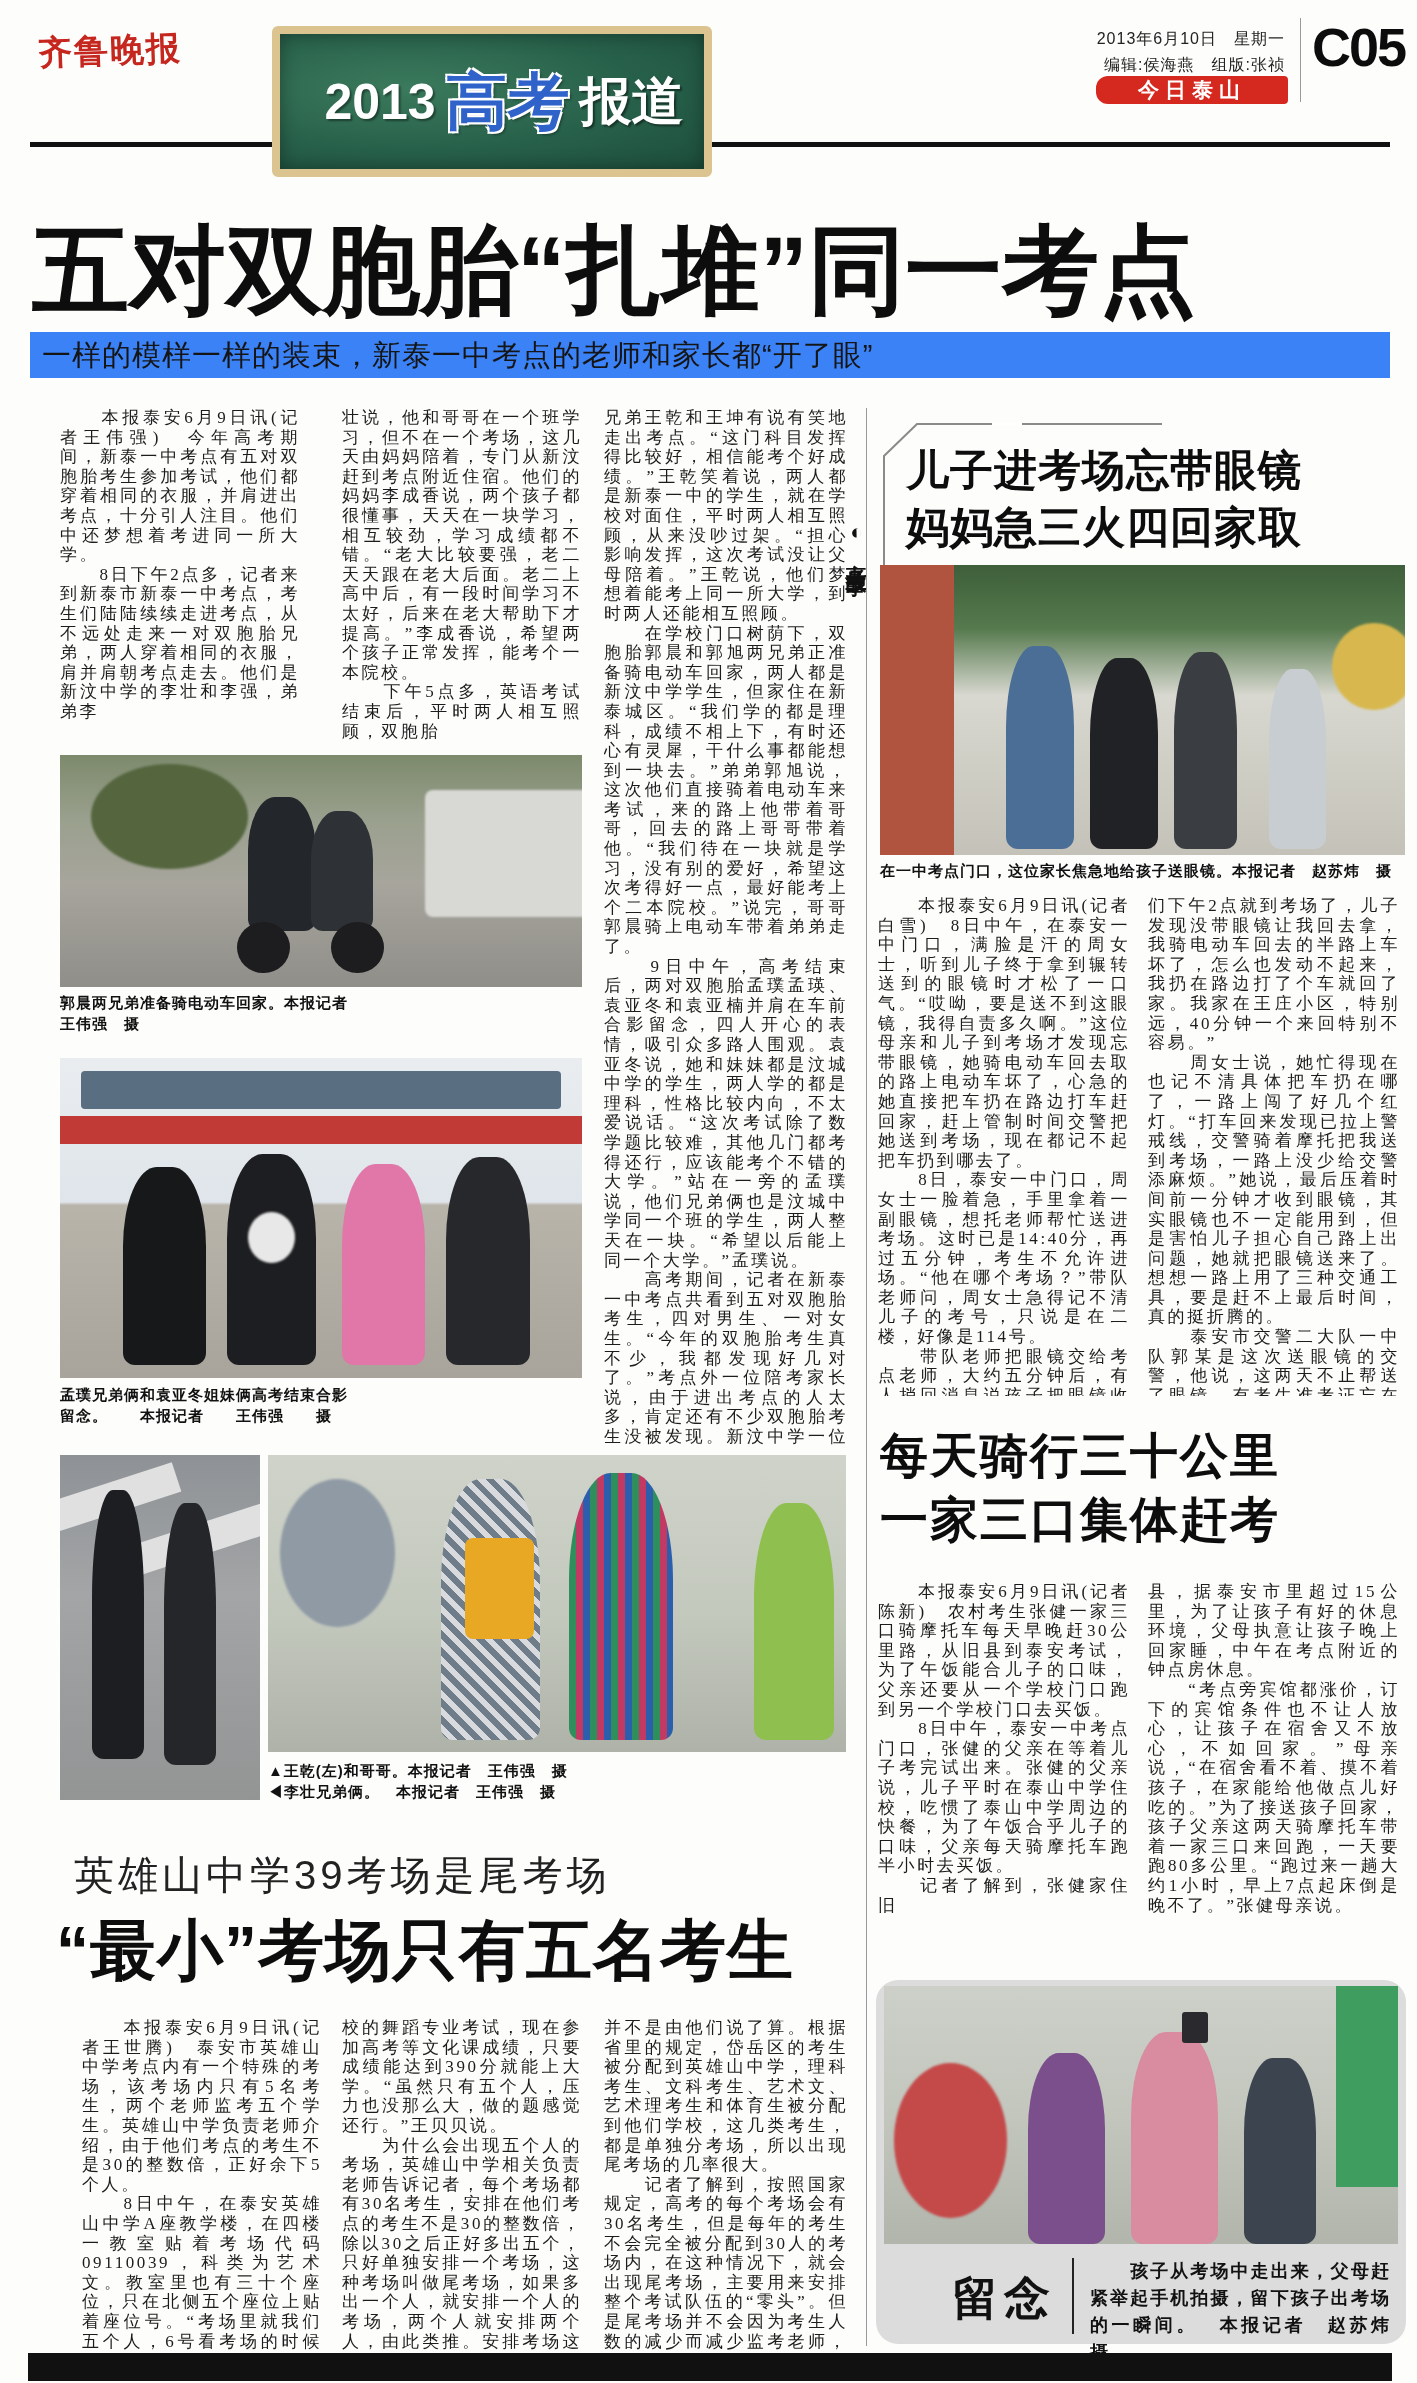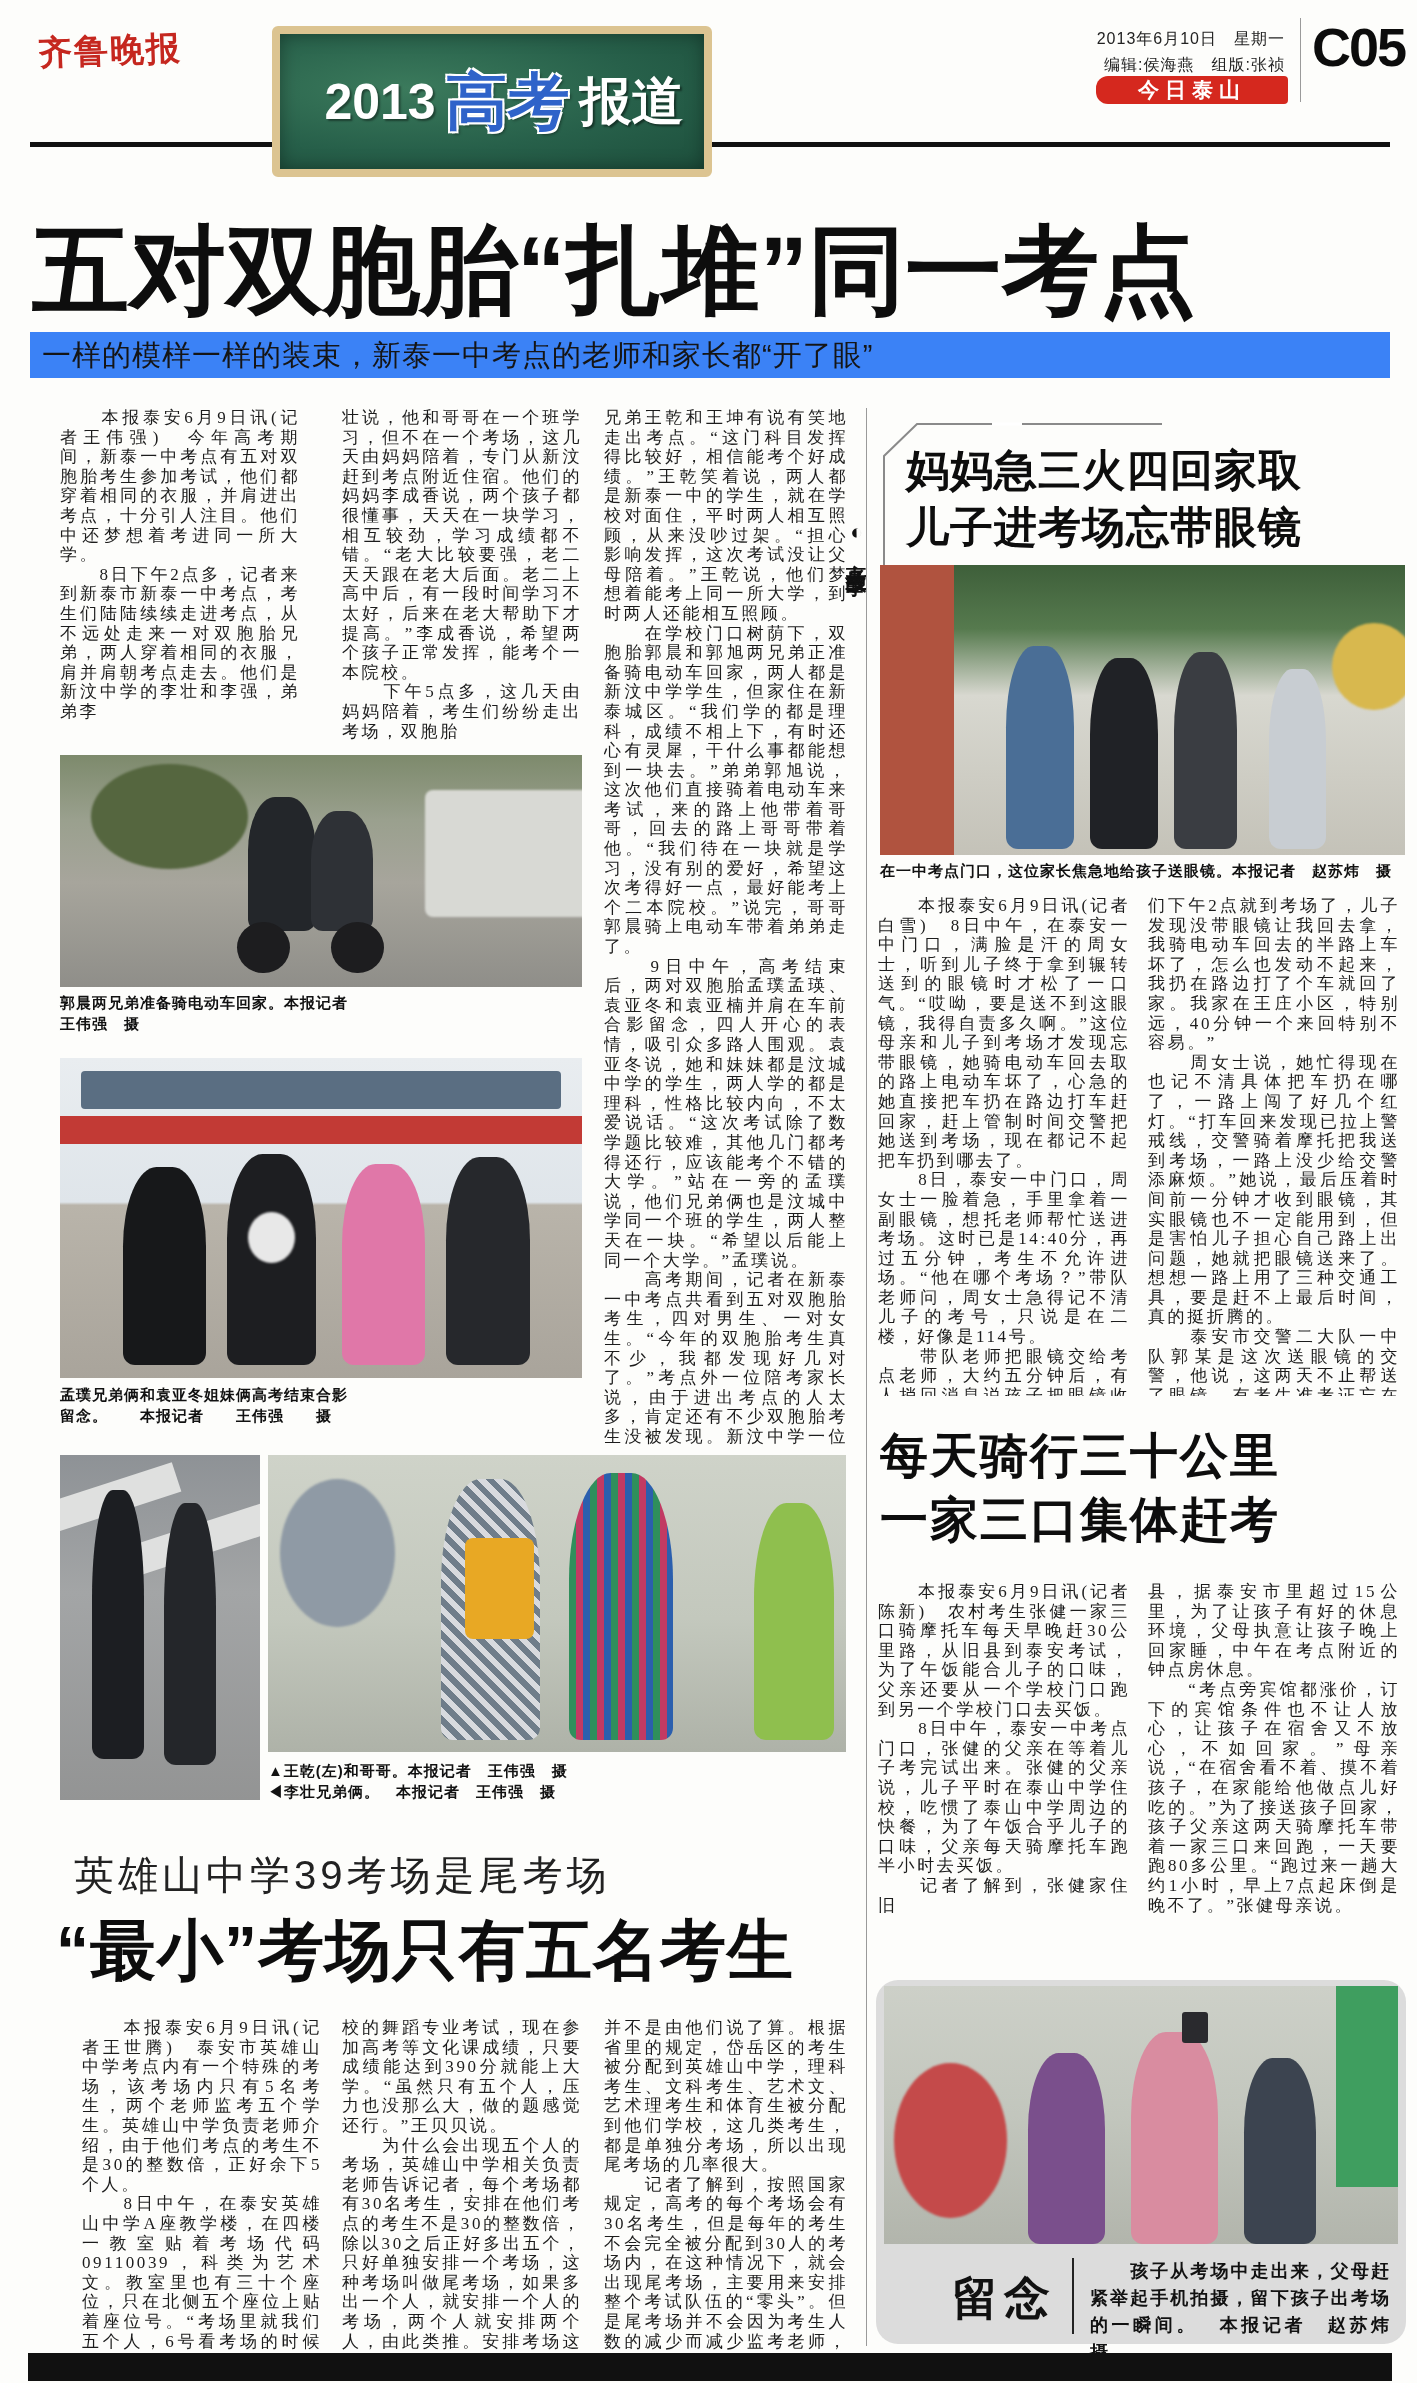--- a/index.html
+++ b/index.html
@@ -67,21 +67,21 @@
 
   <div class="abs h-main" style="left:32px;top:222px;width:1360px;">五对双胞胎“扎堆”同一考点</div>
   <div class="abs deck" style="left:30px;top:332px;width:1348px;height:46px;">一样的模样一样的装束，新泰一中考点的老师和家长都“开了眼”</div>
 
   <div class="abs col" style="left:60px;top:408px;width:240px;height:340px;">
       <p>　　本报泰安6月9日讯(记者王伟强)　今年高考期间，新泰一中考点有五对双胞胎考生参加考试，他们都穿着相同的衣服，并肩进出考点，十分引人注目。他们中还梦想着考进同一所大学。</p>
       <p>　　8日下午2点多，记者来到新泰市新泰一中考点，考生们陆陆续续走进考点，从不远处走来一对双胞胎兄弟，两人穿着相同的衣服，肩并肩朝考点走去。他们是新汶中学的李壮和李强，弟弟李</p>
     </div>
   <div class="abs col" style="left:342px;top:408px;width:240px;height:340px;">
       <p>壮说，他和哥哥在一个班学习，但不在一个考场，这几天由妈妈陪着，专门从新汶赶到考点附近住宿。他们的妈妈李成香说，两个孩子都很懂事，天天在一块学习，相互较劲，学习成绩都不错。“老大比较要强，老二天天跟在老大后面。老二上高中后，有一段时间学习不太好，后来在老大帮助下才提高。”李成香说，希望两个孩子正常发挥，能考个一本院校。</p>
-      <p>　　下午5点多，这几天由妈妈陪着，考生们纷纷走出考场，双胞胎</p>
+      <p>　　下午5点多，英语考试结束后，平时两人相互照顾，双胞胎</p>
     </div>
   <div class="abs col" style="left:604px;top:408px;width:244px;height:1037px;">
       <p>兄弟王乾和王坤有说有笑地走出考点。“这门科目发挥得比较好，相信能考个好成绩。”王乾笑着说，两人都是新泰一中的学生，就在学校对面住，平时两人相互照顾，从来没吵过架。“担心影响发挥，这次考试没让父母陪着。”王乾说，他们梦想着能考上同一所大学，到时两人还能相互照顾。</p>
       <p>　　在学校门口树荫下，双胞胎郭晨和郭旭两兄弟正准备骑电动车回家，两人都是新汶中学学生，但家住在新泰城区。“我们学的都是理科，成绩不相上下，有时还心有灵犀，干什么事都能想到一块去。”弟弟郭旭说，这次他们直接骑着电动车来考试，来的路上他带着哥哥，回去的路上哥哥带着他。“我们待在一块就是学习，没有别的爱好，希望这次考得好一点，最好能考上个二本院校。”说完，哥哥郭晨骑上电动车带着弟弟走了。</p>
       <p>　　9日中午，高考结束后，两对双胞胎孟璞孟瑛、袁亚冬和袁亚楠并肩在车前合影留念，四人开心的表情，吸引众多路人围观。袁亚冬说，她和妹妹都是汶城中学的学生，两人学的都是理科，性格比较内向，不太爱说话。“这次考试除了数学题比较难，其他几门都考得还行，应该能考个不错的大学。”站在一旁的孟璞说，他们兄弟俩也是汶城中学同一个班的学生，两人整天在一块。“希望以后能上同一个大学。”孟璞说。</p>
       <p>　　高考期间，记者在新泰一中考点共看到五对双胞胎考生，四对男生、一对女生。“今年的双胞胎考生真不少，我都发现好几对了。”考点外一位陪考家长说，由于进出考点的人太多，肯定还有不少双胞胎考生没被发现。新汶中学一位老师说，他们学校往年一对双胞胎考生也没有，今年就有好几对，很少见。</p>
     </div>
 
   <div class="abs ph" style="left:60px;top:755px;width:522px;height:232px;background:linear-gradient(180deg,#7d8a6c 0%,#9aa08e 28%,#a7a59c 55%,#8f8e89 100%);">
     <div class="blob" style="left:6%;top:4%;width:30%;height:45%;background:#55663f;"></div>
@@ -144,22 +144,22 @@
       <p>　　记者了解到，按照国家规定，高考的每个考场会有30名考生，但是每年的考生不会完全被分配到30人的考场内，在这种情况下，就会出现尾考场，主要用来安排整个考试队伍的“零头”。但是尾考场并不会因为考生人数的减少而减少监考老师，尾考场也会有两名老师监考。</p>
     </div>
 
   <div class="abs vline" style="left:866px;top:408px;height:1938px;"></div>
 
   <svg class="abs" style="left:872px;top:418px;" width="300" height="150">
     <polyline points="290,6 45,6 12,38 12,148" fill="none" stroke="#8a8a8a" stroke-width="2"></polyline>
     <line x1="120" y1="6" x2="150" y2="6" stroke="#fff" stroke-width="3"></line>
   </svg>
   <div class="abs h-side" style="left:906px;top:442px;">
+    <div>儿子进考场忘带眼镜</div>
     <div>妈妈急三火四回家取</div>
-    <div>儿子进考场忘带眼镜</div>
   </div>
   <div class="abs vtag" style="left:842px;top:520px;height:170px;">◐高考故事</div>
 
   <div class="abs ph" style="left:880px;top:565px;width:525px;height:290px;background:linear-gradient(180deg,#3e5f3a 0%,#567a4e 22%,#d8d8d0 45%,#c4c2b8 100%);">
     <div class="abs" style="left:0;top:0;width:14%;height:100%;background:#b0533f;"></div>
     <div class="fig" style="left:24%;top:28%;width:13%;height:70%;background:#4a6e96;"></div>
     <div class="fig" style="left:40%;top:32%;width:13%;height:66%;background:#202226;"></div>
     <div class="fig" style="left:56%;top:30%;width:12%;height:68%;background:#3a3d42;"></div>
     <div class="fig" style="left:74%;top:36%;width:11%;height:62%;background:#c8cdd2;"></div>
     <div class="blob" style="left:86%;top:20%;width:16%;height:30%;background:#d8b84e;"></div>

